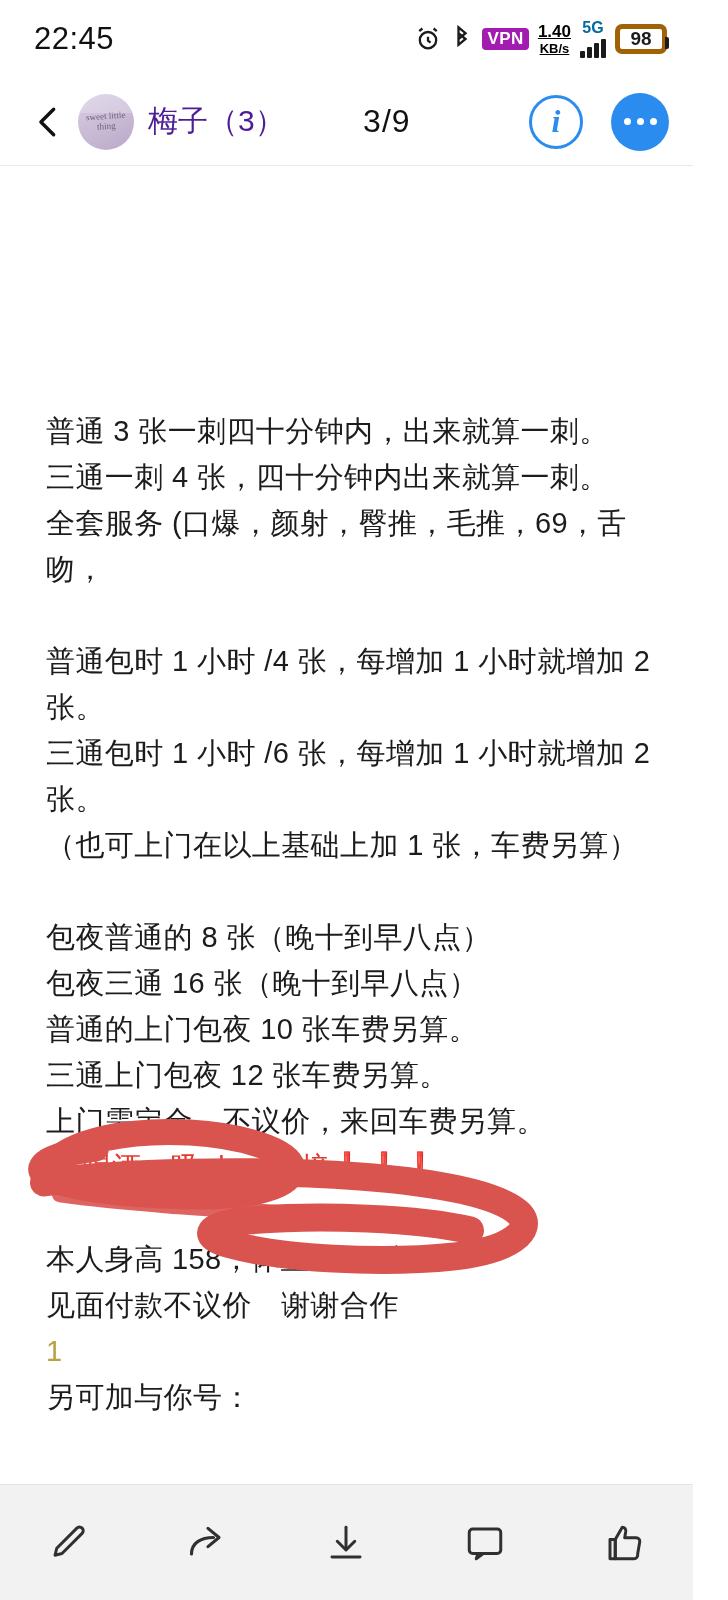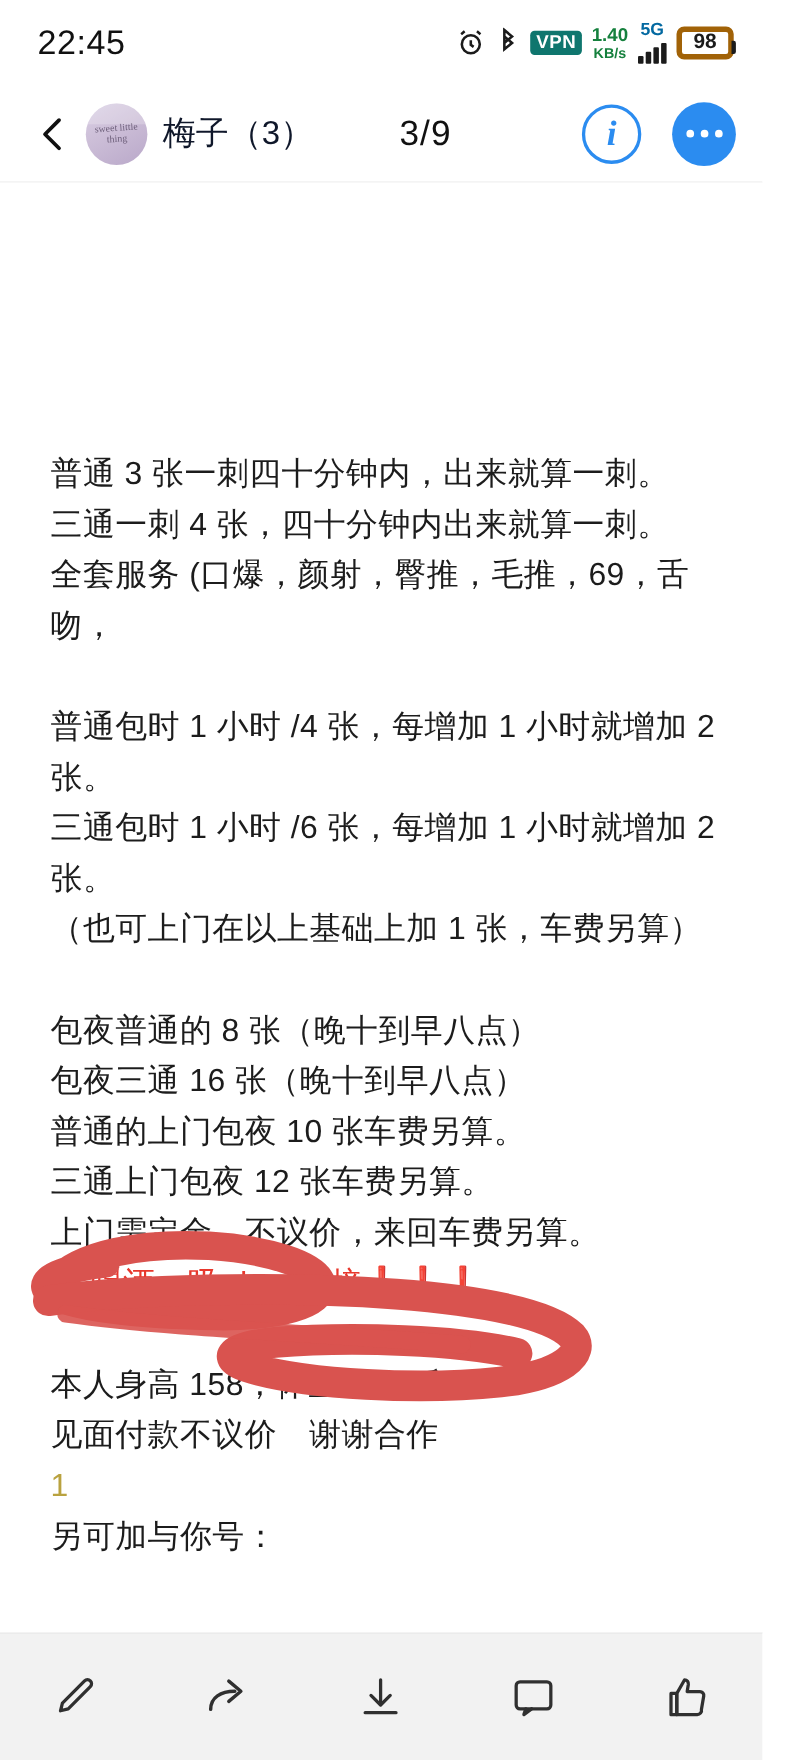--- a/index.html
+++ b/index.html
@@ -35,35 +35,36 @@
     color: #111;
     font-weight: 400;
   }
   .status-right {
     display: flex;
     align-items: center;
     gap: 9px;
   }
   .st-icon { display: flex; align-items: center; color: #1b1b1b; }
   .vpn-badge {
-    background: #0f766e;
+    background: #a21caf;
     color: #fff;
     font-size: 17px;
     font-weight: 700;
     border-radius: 4px;
     padding: 2px 5px 3px 5px;
     letter-spacing: 0.5px;
     line-height: 1;
   }
   .netspeed {
     display: flex;
     flex-direction: column;
     align-items: center;
     line-height: 1;
-    color: #15803d;
+    color: #000000;
+    text-decoration: underline;
   }
   .netspeed .val { font-size: 17px; font-weight: 700; }
   .netspeed .unit { font-size: 13px; font-weight: 700; margin-top: 2px; }
   .sig-group {
     display: flex;
     flex-direction: column;
     align-items: center;
     line-height: 1;
     color: #0369a1;
   }
@@ -126,21 +127,21 @@
     transform: rotate(-4deg);
     font-family: "Liberation Serif", serif;
   }
   .avatar::after{
     content:"";
     position:absolute; left:0; top:0; width:100%; height:34%;
     background: rgba(255,255,255,0.22);
   }
   .chat-title {
     font-size: 30px;
-    color: #0f172a;
+    color: #4c1d95;
     margin-left: 14px;
     white-space: nowrap;
   }
   .page-counter {
     flex: 1;
     text-align: center;
     font-size: 32px;
     color: #111;
     letter-spacing: 1px;
     padding-right: 40px;

